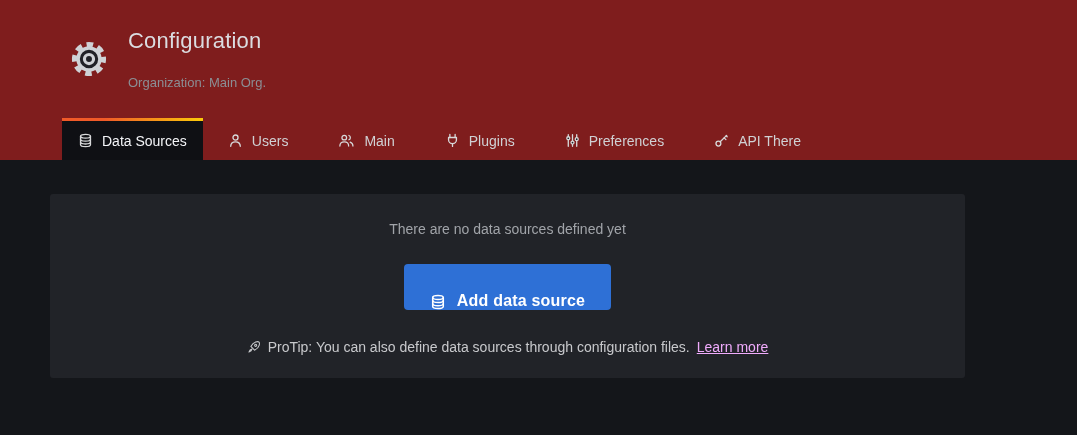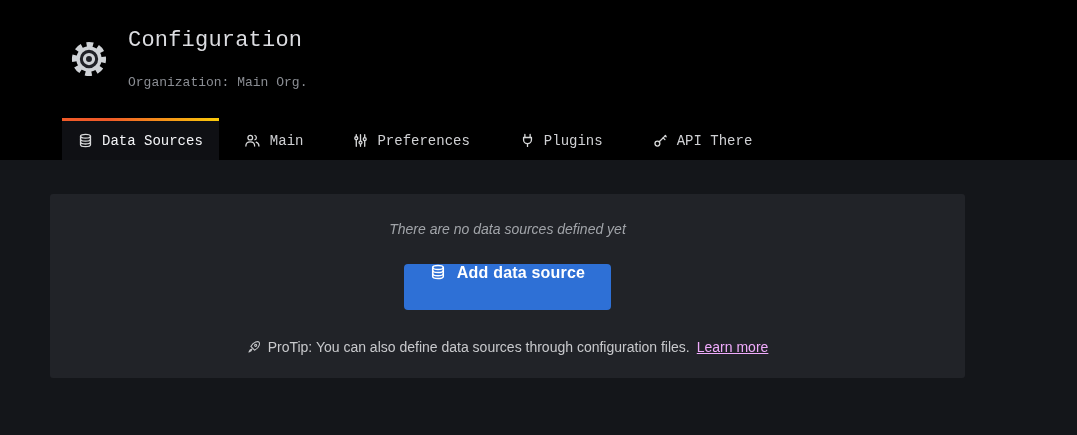--- a/index.html
+++ b/index.html
@@ -3,21 +3,21 @@
 <meta charset="utf-8">
 <style>
   * { margin:0; padding:0; box-sizing:border-box; }
   html,body { width:1077px; height:435px; overflow:hidden; }
   body {
     font-family:"Liberation Sans", sans-serif;
     background:#14161a;
     color:#d8d9da;
   }
   
-  .page-header { background:#000000; width:100%;font-family:Liberation Mono, monospace; }
+  .page-header { background:#7f1d1d; width:100%; }
   .header-title-row {
     height:118px; display:flex; align-items:center;
     padding-left:68px; gap:18px;
   }
   .gear-wrap { width:42px; height:42px; display:flex; align-items:center; justify-content:center; }
   .page-title { font-size:22px; font-weight:500; color:#dbdce0; letter-spacing:.2px; line-height:1.2; }
   .page-subtitle { font-size:13px; color:#8b8e94; margin-top:20px; }
 
   
   .tab-bar { display:flex; padding-left:62px; height:42px; }
@@ -36,24 +36,24 @@
   }
   .tab .ticon { display:flex; align-items:center; }
   .tab svg { stroke:#d8d9da; fill:none; stroke-width:1.4; stroke-linecap:round; stroke-linejoin:round; }
 
   
   .page-body { background:#14161a; height:275px; padding:34px 0 0 50px; }
   .empty-card {
     width:915px; height:184px; background:#212328; border-radius:3px;
     display:flex; flex-direction:column; align-items:center;
   }
-  .empty-msg { margin-top:27px; font-size:14px; font-style:italic; color:#a1a4a9; }
+  .empty-msg { margin-top:27px; font-size:14px; color:#a1a4a9; }
   .add-btn {
     margin-top:27px; height:46px; padding:0 26px;
-    display:flex; align-items:flex-start; gap:11px;
+    display:flex; align-items:flex-end; gap:11px;
     background:#2e70d6; color:#ffffff; border:none; border-radius:4px;
     font-family:"Liberation Sans", sans-serif;
     font-size:16px; font-weight:700; letter-spacing:.2px; cursor:pointer;
   }
   .add-btn svg { stroke:#ffffff; fill:none; stroke-width:1.5; stroke-linecap:round; }
   .protip-row {
     margin-top:29px; display:flex; align-items:center; gap:7px;
     font-size:14px; color:#c8c9cc;
   }
   .protip-row svg { stroke:#c8c9cc; fill:none; stroke-width:1.2; stroke-linecap:round; stroke-linejoin:round; }
@@ -83,54 +83,63 @@
         <svg width="15" height="15" viewBox="0 0 16 16">
           <ellipse cx="8" cy="3.4" rx="5.3" ry="2"></ellipse>
           <path d="M2.7 3.4v9.2c0 1.1 2.4 2 5.3 2s5.3-.9 5.3-2V3.4"></path>
           <path d="M2.7 6.6c0 1.1 2.4 2 5.3 2s5.3-.9 5.3-2"></path>
           <path d="M2.7 9.7c0 1.1 2.4 2 5.3 2s5.3-.9 5.3-2"></path>
         </svg>
       </span>
       <span>Data Sources</span>
     </div>
 
+    <div class="tab">
+      <span class="ticon">
+        <svg width="15" height="15" viewBox="0 0 16 16">
+          <circle cx="8" cy="4.8" r="2.7"></circle>
+          <path d="M2.9 14.2c0-3.1 2.3-4.8 5.1-4.8s5.1 1.7 5.1 4.8"></path>
+        </svg>
+      </span>
+      <span>Users</span>
+    </div>
 
     <div class="tab">
       <span class="ticon">
         <svg width="17" height="15" viewBox="0 0 19 16">
           <circle cx="7" cy="4.8" r="2.6"></circle>
           <path d="M2.1 14.2c0-3 2.2-4.6 4.9-4.6s4.9 1.6 4.9 4.6"></path>
           <path d="M12.2 2.4a2.6 2.6 0 0 1 0 4.8"></path>
           <path d="M13.6 9.8c1.9.7 3.1 2.1 3.1 4.4"></path>
         </svg>
       </span>
       <span>Main</span>
     </div>
 
     <div class="tab">
       <span class="ticon">
         <svg width="15" height="15" viewBox="0 0 16 16">
+          <path d="M5.2 1.6v3.2M10.8 1.6v3.2"></path>
+          <path d="M3.8 4.8h8.4v2.3a4.2 4.2 0 0 1-8.4 0z"></path>
+          <path d="M8 11.3v3"></path>
+        </svg>
+      </span>
+      <span>Plugins</span>
+    </div>
+
+    <div class="tab">
+      <span class="ticon">
+        <svg width="15" height="15" viewBox="0 0 16 16">
           <path d="M3.5 1.8v12.4M8 1.8v12.4M12.5 1.8v12.4"></path>
           <circle cx="3.5" cy="5.6" r="1.6" fill="#202127"></circle>
           <circle cx="8" cy="10.2" r="1.6" fill="#202127"></circle>
           <circle cx="12.5" cy="6.6" r="1.6" fill="#202127"></circle>
         </svg>
       </span>
       <span>Preferences</span>
-    </div>
-
-    <div class="tab">
-      <span class="ticon">
-        <svg width="15" height="15" viewBox="0 0 16 16">
-          <path d="M5.2 1.6v3.2M10.8 1.6v3.2"></path>
-          <path d="M3.8 4.8h8.4v2.3a4.2 4.2 0 0 1-8.4 0z"></path>
-          <path d="M8 11.3v3"></path>
-        </svg>
-      </span>
-      <span>Plugins</span>
     </div>
 
     <div class="tab">
       <span class="ticon">
         <svg width="15" height="15" viewBox="0 0 16 16">
           <circle cx="4.7" cy="11.3" r="2.6"></circle>
           <path d="M6.6 9.4l6.9-6.9"></path>
           <path d="M10.8 5.2l1.9 1.9"></path>
           <path d="M13 3l1 1"></path>
         </svg>

